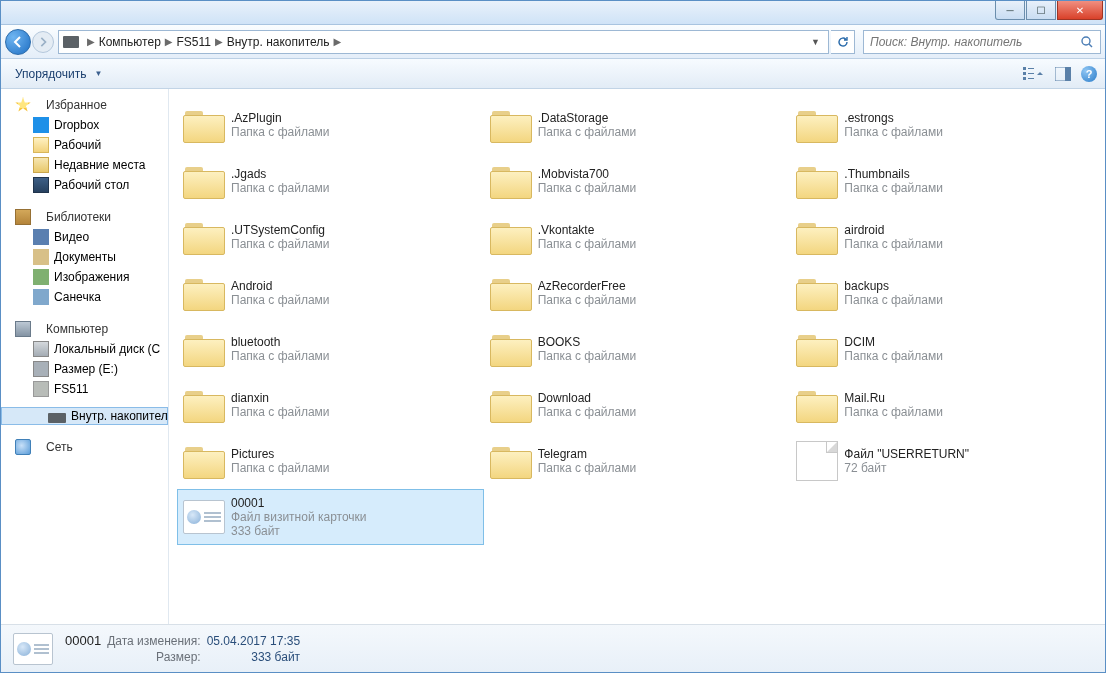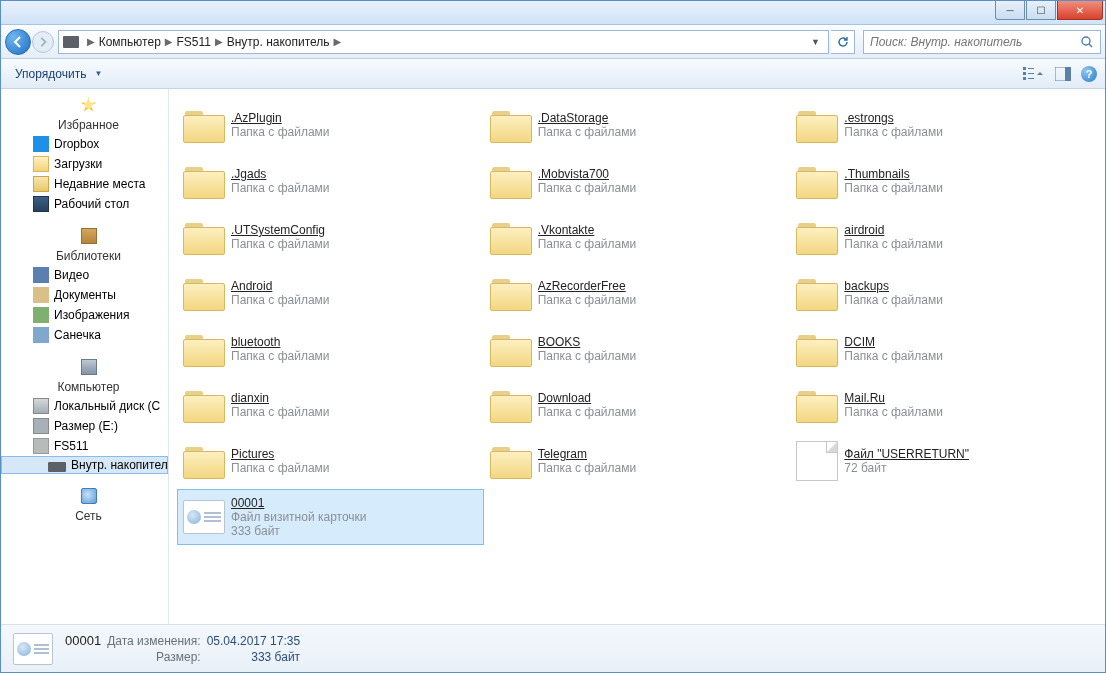--- a/index.html
+++ b/index.html
@@ -25,25 +25,25 @@
 .search .mg{color:#4b7db5;}
 .toolbar{height:30px;background:linear-gradient(#f7fbff,#e2ecf6);border-bottom:1px solid #c2d4e6;display:flex;align-items:center;padding:0 8px;}
 .tool-btn{color:#1a3e6e;display:flex;align-items:center;gap:8px;padding:3px 6px;cursor:pointer;}
 .tool-btn .tri{font-size:8px;color:#3a5f8e;}
 .tool-right{margin-left:auto;display:flex;align-items:center;gap:10px;color:#4a6b93;}
 .tool-right .ic{cursor:pointer;display:flex;align-items:center;}
 .help-ic{width:16px;height:16px;border-radius:50%;background:radial-gradient(circle at 30% 30%,#8fc6f4,#2a7cc9);color:#fff;display:flex;align-items:center;justify-content:center;font-size:11px;font-weight:bold;}
 .body{flex:1;display:flex;overflow:hidden;}
 .sidebar{width:168px;border-right:1px solid #e0e8f0;padding:6px 0;overflow:hidden;}
 .tree-group{margin-bottom:12px;}
-.tree-head{display:flex;align-items:center;gap:5px;padding:2px 6px 2px 14px;flex-direction:column;}
+.tree-head{display:flex;align-items:center;gap:15px;padding:2px 6px 2px 14px;}
 .tree-head .hd{color:#333;}
 .tree-item{display:flex;align-items:center;gap:5px;padding:2px 6px 2px 32px;cursor:pointer;white-space:nowrap;overflow:hidden;}
 .tree-item.sel{background:#d6e8f8;border:1px solid #8abce8;padding:1px 5px 1px 31px;}
-.tree-item.deep{padding-left:46px;}
+.tree-item.deep{padding-left:46px;margin-top:8px;}
 .ic16{width:16px;height:16px;flex-shrink:0;}
 .ic-fav{background:radial-gradient(circle at 50% 40%,#ffe680 40%,#f7c43c 42%);clip-path:polygon(50% 0,61% 35%,98% 35%,68% 57%,79% 91%,50% 70%,21% 91%,32% 57%,2% 35%,39% 35%);}
 .ic-dropbox{background:#1e90e8;}
 .ic-dl{background:linear-gradient(#fff1c2,#f2d27b);border:1px solid #d8b65a;}
 .ic-recent{background:linear-gradient(#f6e6b2,#e8c86a);border:1px solid #caa64c;}
 .ic-desk{background:linear-gradient(#3d5f86,#27415f);border:1px solid #20344c;}
 .ic-lib{background:linear-gradient(#d3a85a,#b4843a);border:1px solid #967034;}
 .ic-vid{background:#5a7fb0;}
 .ic-doc{background:#d8c088;}
 .ic-img{background:#7fb070;}
@@ -60,21 +60,21 @@
 .item.sel{background:#d6ecfc;border:1px solid #7fbfe8;padding:3px 5px;}
 .folder-ic{width:42px;height:36px;position:relative;flex-shrink:0;}
 .folder-ic::before{content:"";position:absolute;top:4px;left:2px;width:18px;height:8px;background:#e8cf8a;border-radius:2px 2px 0 0;}
 .folder-ic::after{content:"";position:absolute;top:8px;left:0;right:0;bottom:0;background:linear-gradient(#fdf0c0,#f3d680);border:1px solid #d8b860;border-radius:2px;}
 .file-ic{width:42px;height:40px;background:#fff;border:1px solid #c8c8c8;position:relative;flex-shrink:0;}
 .file-ic::before{content:"";position:absolute;top:0;right:0;width:10px;height:10px;background:linear-gradient(135deg,#fff 48%,#d8d8d8 52%);border-left:1px solid #c8c8c8;border-bottom:1px solid #c8c8c8;}
 .vcard-ic{width:42px;height:34px;background:#fff;border:1px solid #b8c4d0;border-radius:2px;display:flex;align-items:center;flex-shrink:0;padding:3px;gap:3px;}
 .vcard-ic .av{width:14px;height:14px;border-radius:50%;background:radial-gradient(circle at 40% 35%,#d8e8f8,#88b0d8);}
 .vcard-ic .ln{flex:1;}
 .vcard-ic .ln div{height:2px;background:#b0c0d0;margin:2px 0;}
-.item-txt .name{color:#222;white-space:nowrap;overflow:hidden;text-overflow:ellipsis;text-decoration:underline;}
+.item-txt .name{color:#222;white-space:nowrap;overflow:hidden;text-overflow:ellipsis;}
 .item-txt .sub{color:#8a8f94;white-space:nowrap;}
 .status{height:48px;border-top:1px solid #d8e0e8;background:linear-gradient(#f4f8fc,#e8f0f8);display:flex;align-items:center;padding:0 12px;gap:12px;}
 .status .big-ic{width:40px;height:32px;}
 .status .info{display:grid;grid-template-columns:auto auto auto;column-gap:6px;row-gap:2px;align-items:center;}
 .status .fname{font-size:13px;color:#222;}
 .status .lbl{color:#6a7078;text-align:right;}
 .status .val{color:#2a4e7a;text-align:right;}
 svg{display:block;}
 </style>
 </head>
@@ -171,21 +171,21 @@
         <div class="tree-head">
             <span class="ic16 ic-fav"></span>
             <span class="hd">Избранное</span>
           </div>
         <div class="tree-item">
             <span class="ic16 ic-dropbox"></span>
             <span>Dropbox</span>
           </div>
         <div class="tree-item">
             <span class="ic16 ic-dl"></span>
-            <span>Загрузки</span>
+            <span>Рабочий</span>
           </div>
         <div class="tree-item">
             <span class="ic16 ic-recent"></span>
             <span>Недавние места</span>
           </div>
         <div class="tree-item">
             <span class="ic16 ic-desk"></span>
             <span>Рабочий стол</span>
           </div>
       </div>

